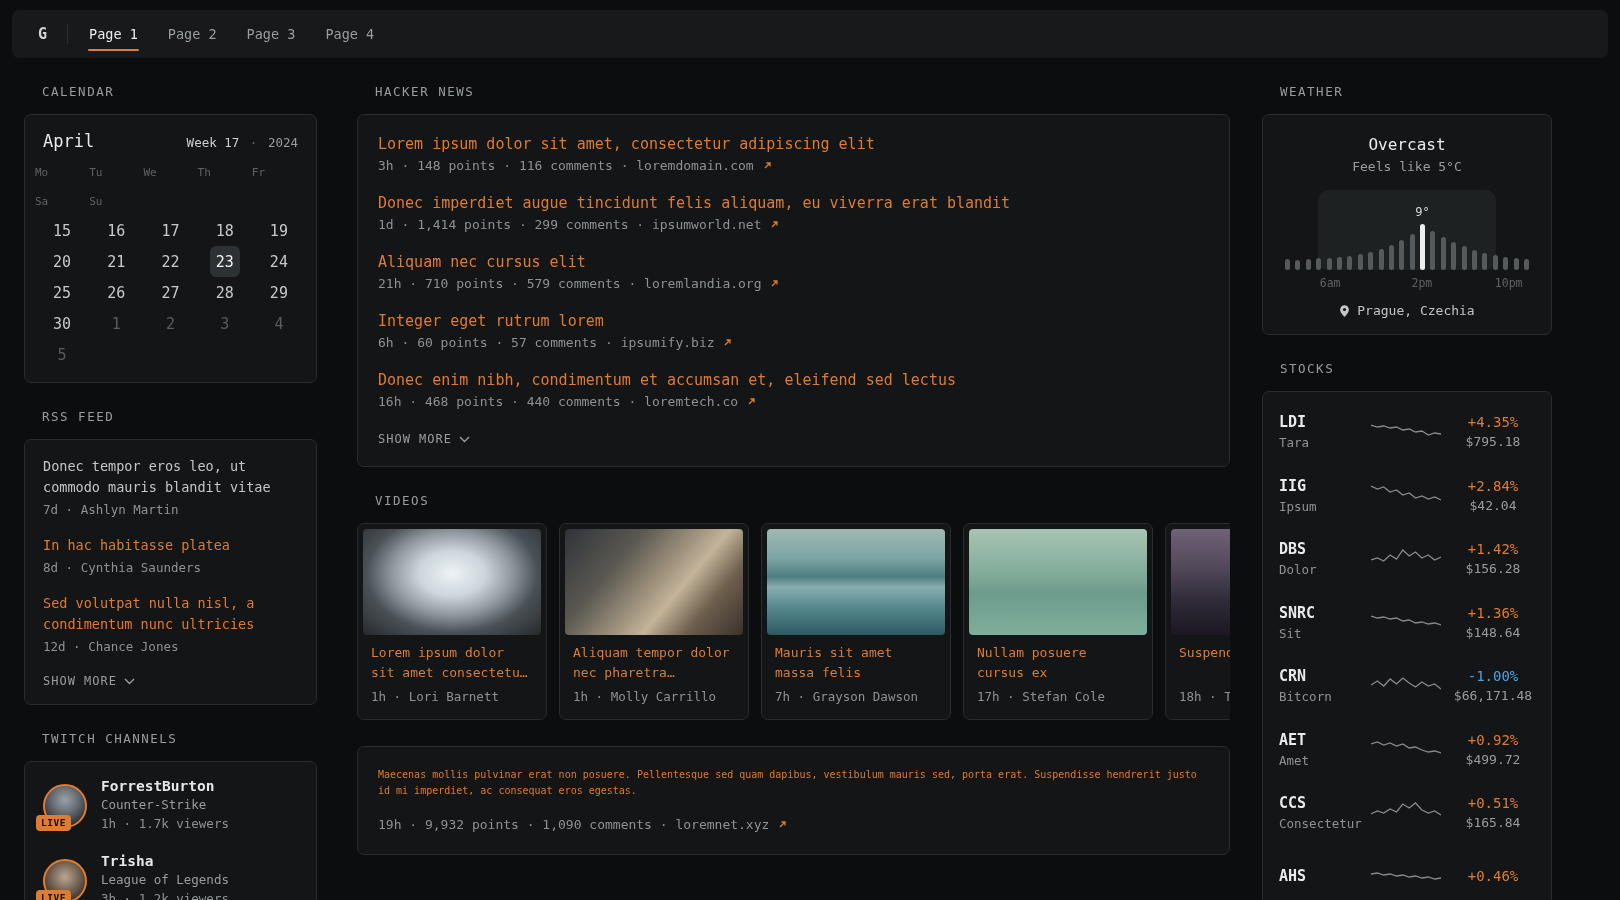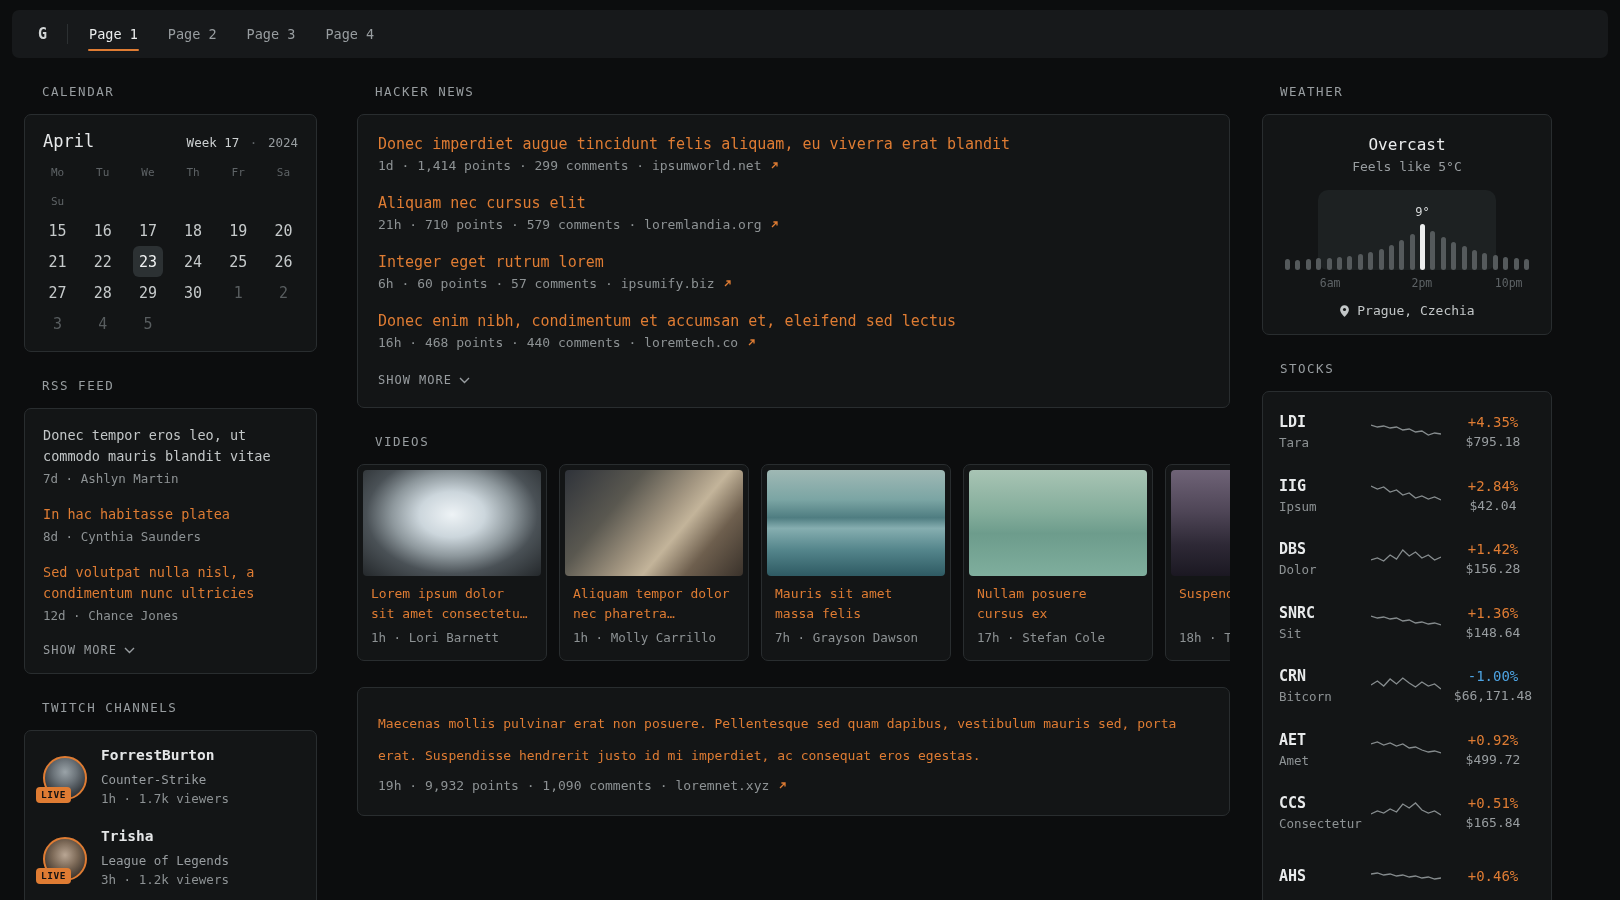--- a/index.html
+++ b/index.html
@@ -29,21 +29,21 @@
 section{margin-bottom:26px}
 .sec-title{font-size:12.5px;font-weight:500;letter-spacing:1.5px;color:var(--dim);margin:0 0 15px 18px}
 .card{background:var(--card);border:1px solid var(--border);border-radius:7px}
 
 
 .cal-head{display:flex;justify-content:space-between;align-items:baseline;padding:16px 18px 6px}
 .cal-month{font-size:17px;color:#e7e9ea}
 .cal-sub{font-size:12.5px;color:var(--dim)}
 .cal-week{color:#ccd0d1}
 .cal-sep{color:var(--dimmer);margin:0 3px}
-.cal-grid{display:grid;grid-template-columns:repeat(6,1fr);padding:0 10px;text-align:center}
+.cal-grid{display:grid;grid-template-columns:repeat(5,1fr);padding:0 10px;}
 .cal-days{padding-bottom:12px}
 .cal-dayname{font-size:11px;color:var(--dimmer);padding:9px 0 7px}
 .cal-day{height:31px;display:flex;align-items:center;justify-content:center;font-size:15px;color:#c6cacb;cursor:pointer}
 .cal-day.muted{color:#585d5f}
 .cal-day.today{background:#2c3133;color:#f0f2f2;border-radius:6px;width:30px;margin:0 auto}
 
 
 .feed-card{padding:16px 18px}
 .feed-item{margin-bottom:16px}
 .feed-title{display:block;color:var(--orange)}
@@ -59,30 +59,30 @@
 .tw-card{padding:16px 18px}
 .tw-item{display:flex;align-items:center;gap:14px;margin-bottom:20px;cursor:pointer}
 .tw-item:last-child{margin-bottom:0}
 .tw-avatar{position:relative;width:44px;height:44px;border-radius:50%;flex:none;border:2px solid #3a3e40}
 .tw-avatar.ring{border-color:var(--orange)}
 .av-1{background:radial-gradient(circle at 50% 35%,#9aa3a8 0%,#6c747a 35%,#383d42 70%,#17191b 100%)}
 .av-2{background:radial-gradient(circle at 50% 40%,#b9a694 0%,#7d6a58 40%,#3c332b 78%,#15130f 100%)}
 .av-3{background:radial-gradient(circle at 50% 40%,#e4e6e7 0%,#b9bcbe 45%,#7e8285 85%,#55585a 100%)}
 .live-badge{position:absolute;left:-9px;bottom:-5px;background:var(--orange);color:#121212;font-size:9.5px;font-weight:700;letter-spacing:.5px;padding:2.5px 5px;border-radius:4px}
 .tw-name{font-size:14.5px;font-weight:600;color:#e4e6e7}
-.tw-cat{font-size:12.5px;color:var(--dim);margin-top:9px}
+.tw-cat{font-size:12.5px;color:var(--dim);margin-top:3px}
 
 
 .hn-card{padding:20px}
 .feed-item.hn{margin-bottom:19px}
 .feed-item.hn .feed-title{font-size:15px;margin-bottom:4px}
 .hn-card .item-meta{font-size:13px}
 .sub-card{padding:20px}
 .feed-item.sub{margin-bottom:0}
-.feed-item.sub .feed-title{font-size:13px;line-height:32px;margin-bottom:5px}
+.feed-item.sub .feed-title{font-size:10px;line-height:16px;margin-bottom:17px}
 .sub-card .item-meta{font-size:13px}
 
 
 .video-row{display:flex;gap:12px;overflow:hidden}
 .video-card{width:190px;flex:none;background:var(--card);border:1px solid var(--border);border-radius:7px;padding:5px;cursor:pointer}
 .thumb{height:106px;border-radius:4px}
 .t-sky{background:radial-gradient(ellipse at 50% 42%,#eef3f6 0%,#ccd6dc 26%,#8d979c 48%,#4a5156 68%,#24282b 100%)}
 .t-camera{background:linear-gradient(130deg,#2f333a 0%,#5a5850 30%,#a39681 52%,#c3b49a 62%,#6e5f4e 78%,#3a322b 100%)}
 .t-sea{background:linear-gradient(180deg,#9fb8b4 0%,#7ba5a4 28%,#4f7d81 45%,#86aeb0 55%,#55868c 75%,#2e5a63 100%)}
 .t-canoe{background:linear-gradient(180deg,#a8c4b4 0%,#84ad9b 40%,#6d9c8c 60%,#7fae9d 100%)}
@@ -237,20 +237,26 @@
           </div>
         </div>
     </section>
   </div>
 
   <div class="col-mid">
     <section>
       <h2 class="sec-title">HACKER NEWS</h2>
       <div class="card hn-card">
         <div id="hn-list">
+            <div class="feed-item hn">
+              <a class="feed-title">Lorem ipsum dolor sit amet, consectetur adipiscing elit</a>
+              <div class="item-meta">3h · 148 points · 116 comments · <span class="domain">loremdomain.com</span> <svg class="ext-arrow" width="9" height="9" viewBox="0 0 9 9">
+                  <path d="M2 7 L7 2 M3.4 2 H7 V5.6" fill="none" stroke="#df7c33" stroke-width="1.3"></path>
+                </svg></div>
+            </div>
             <div class="feed-item hn">
               <a class="feed-title">Donec imperdiet augue tincidunt felis aliquam, eu viverra erat blandit</a>
               <div class="item-meta">1d · 1,414 points · 299 comments · <span class="domain">ipsumworld.net</span> <svg class="ext-arrow" width="9" height="9" viewBox="0 0 9 9">
                   <path d="M2 7 L7 2 M3.4 2 H7 V5.6" fill="none" stroke="#df7c33" stroke-width="1.3"></path>
                 </svg></div>
             </div>
             <div class="feed-item hn">
               <a class="feed-title">Aliquam nec cursus elit</a>
               <div class="item-meta">21h · 710 points · 579 comments · <span class="domain">loremlandia.org</span> <svg class="ext-arrow" width="9" height="9" viewBox="0 0 9 9">
                   <path d="M2 7 L7 2 M3.4 2 H7 V5.6" fill="none" stroke="#df7c33" stroke-width="1.3"></path>

